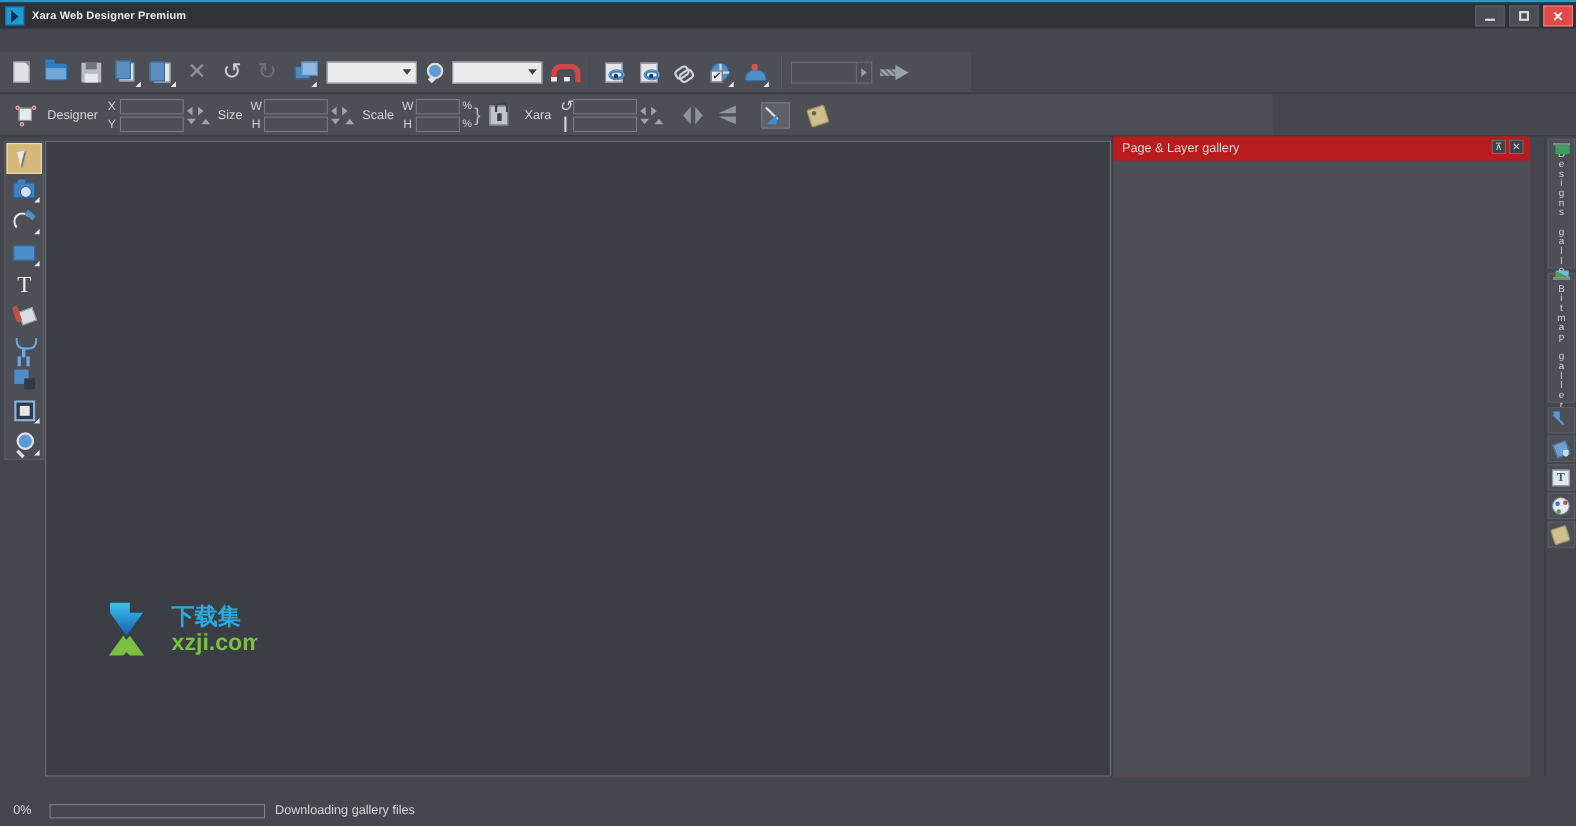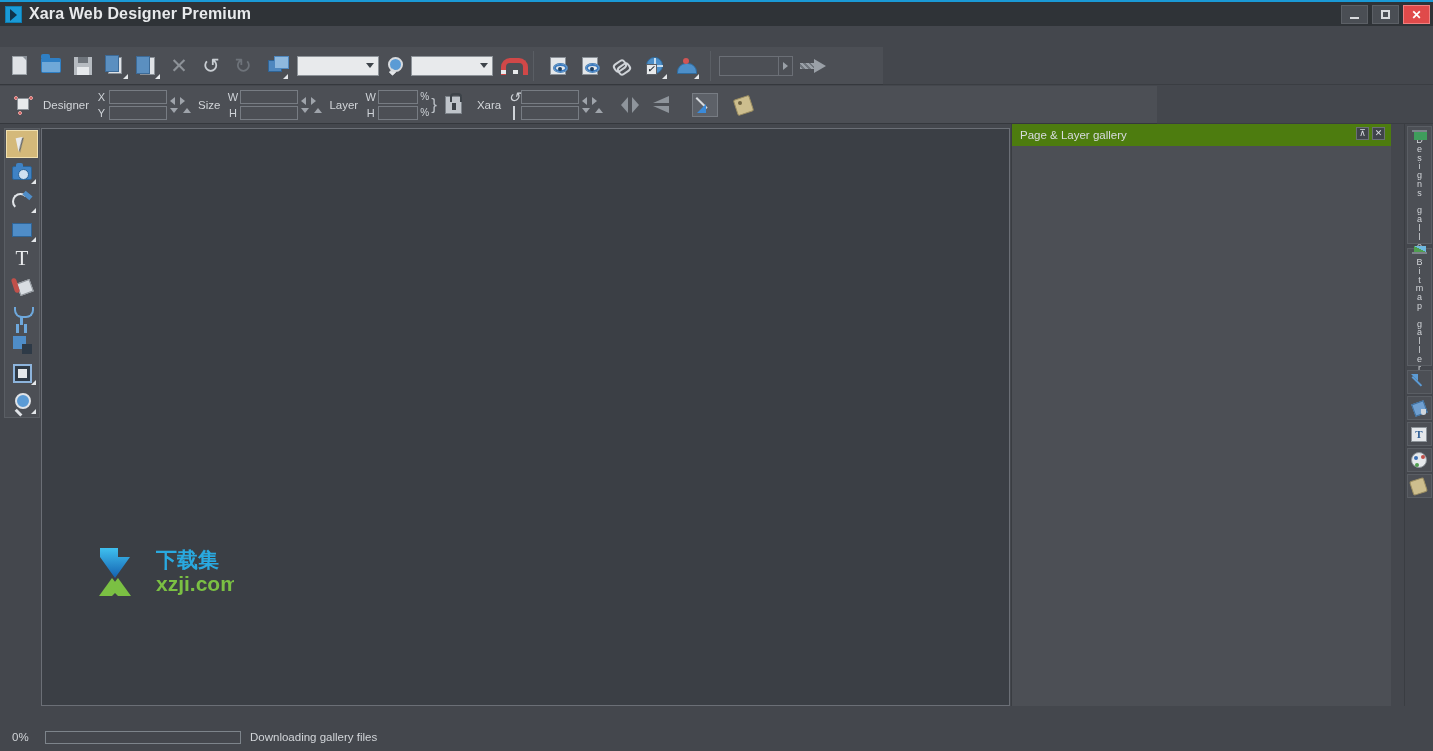--- a/index.html
+++ b/index.html
@@ -25,21 +25,21 @@
     border: 1px solid #0d7fb4;
   }
   .app-icon::after {
     content: ""; position: absolute; left: 4px; top: 2px;
     width: 0; height: 0;
     border-left: 7px solid #10334a;
     border-top: 6px solid transparent;
     border-bottom: 6px solid transparent;
   }
   .title-text {
-    color: #e8eaec; font-size: 16px; font-weight: bold;
+    color: #e8eaec; font-size: 10px; font-weight: bold;
     letter-spacing: .15px;
   }
   .win-btns { position: absolute; right: 3px; top: 3px; display: flex; gap: 4px; }
   .win-btn {
     width: 27px; height: 19px; background: #4a4e54;
     border: 1px solid #5c6066;
     display: flex; align-items: center; justify-content: center;
   }
   .win-btn.close { background: #e04a4a; border-color: #f08080; }
   .wb-min { width: 9px; height: 2px; background: #d8dadd; margin-top: 6px; }
@@ -299,21 +299,21 @@
   
   .canvas {
     position:absolute; left:41px; top:128px; width:969px; height:578px;
     background:#3b3f45; border:1px solid #6b6f76;
   }
   .watermark { position:absolute; left:52px; top:415px; width:140px; height:56px; }
 
   
   .gallery {
     position:absolute; left:1011px; top:124px; width:380px; height:582px;
-    background:#4d7c0f; border-left:1px solid #3a3d42;
+    background:#b91c1c; border-left:1px solid #3a3d42;
   }
   .gallery-head { height:22px; display:flex; align-items:center; padding-left:8px; position:relative; }
   .gallery-title { color:#d8dbdf; font-size:11.5px; }
   .gh-btns { position:absolute; right:6px; top:3px; display:flex; gap:3px; }
   .gh-btn { width:13px; height:13px; background:#3f434a; border:1px solid #6b6f76;
     display:flex;align-items:center;justify-content:center; color:#d8dbdf; font-size:9px; line-height:1;}
   .gallery-body { position:absolute; left:0; top:22px; right:0; bottom:0; background:#4c4f55; }
 
   
   .rail {
@@ -523,21 +523,21 @@
       <div class="spin-row">
           <span class="arw l"></span>
           <span class="arw r"></span>
         </div>
       <div class="spin-row">
           <span class="arw d"></span>
           <span class="arw u"></span>
         </div>
     </div>
 
-    <div class="ib-label">Layer</div>
+    <div class="ib-label">Scale</div>
     <div class="ib-rows">
       <div class="ib-row">
         <span class="ib-sublabel">W</span>
         <span class="ib-input sm"></span>
         <span class="ib-pct">%</span>
       </div>
       <div class="ib-row">
         <span class="ib-sublabel">H</span>
         <span class="ib-input sm"></span>
         <span class="ib-pct">%</span>

